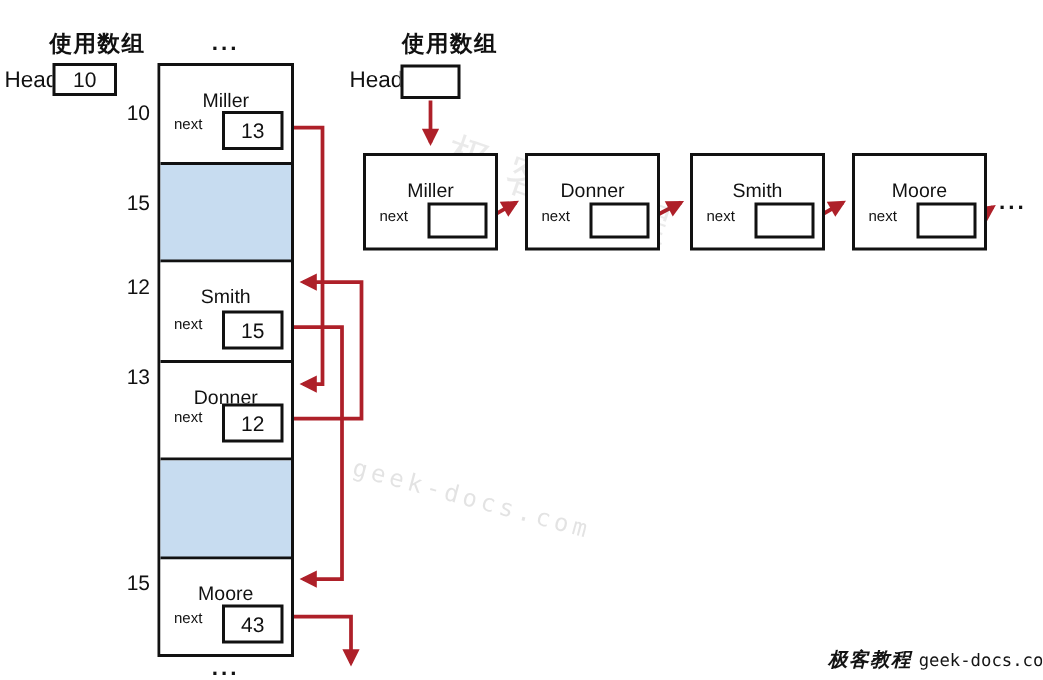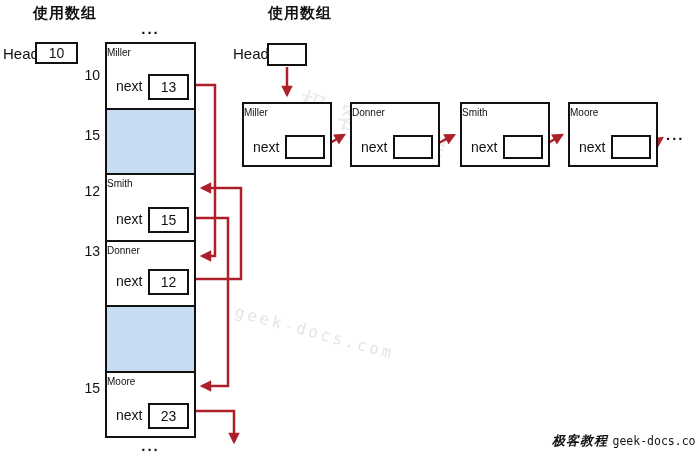--- a/index.html
+++ b/index.html
@@ -1,37 +1,37 @@
 <!DOCTYPE html>
 <html><head>
 <meta charset="utf-8">
 <style>
   html,body{margin:0;padding:0;background:#fff;}
   .stage{
     position:relative;width:695px;height:453px;overflow:hidden;background:#fff;
     font-family:"Liberation Sans",sans-serif;color:#111;
   }
   .abs{position:absolute;}
-  .section-title{font-size:15px;font-weight:600;letter-spacing:1px;}
+  .section-title{font-size:15px;font-weight:600;letter-spacing:1px;margin-top:16px;}
   .head-label{font-size:15px;}
   .head-box{
     box-sizing:border-box;border:2px solid #111;background:#fff;
     display:flex;align-items:center;justify-content:center;font-size:14px;
   }
   
   .array-box{
     box-sizing:border-box;left:105px;top:42px;width:91px;height:396px;
     border:2px solid #111;background:#fff;
   }
   .cell{position:absolute;left:0;width:100%;box-sizing:border-box;border-bottom:2px solid #111;background:#fff;}
   .cell:last-child{border-bottom:none;}
   .cell.empty{background:#c7dcf0;}
-  .cell-name{position:absolute;left:0;right:0;top:3px;text-align:left;font-size:10px;}
+  .cell-name{position:absolute;left:0;right:0;top:15px;text-align:center;font-size:13px;}
   .next-row{position:absolute;left:0;top:30px;height:26px;width:100%;}
-  .next-label{position:absolute;left:9px;top:4px;font-size:14px;text-align:center;}
+  .next-label{position:absolute;left:9px;top:4px;font-size:10px;text-align:center;}
   .next-box{
     position:absolute;left:41px;top:0;width:41px;height:26px;box-sizing:border-box;
     border:2px solid #111;background:#fff;display:flex;align-items:center;justify-content:center;
     font-size:14px;
   }
   .idx{width:45px;text-align:right;font-size:14px;}
   .dots{font-size:15px;font-weight:bold;letter-spacing:2px;text-align:center;}
   
   .node{
     box-sizing:border-box;top:102px;width:90px;height:65px;border:2px solid #111;background:#fff;
@@ -124,21 +124,21 @@
           <span>12</span>
         </span>
       </div>
     </div>
     <div class="cell empty" style="top:263px;height:66px"></div>
     <div class="cell" style="top:329px;height:63px">
       <div class="cell-name">Moore</div>
       <div class="next-row">
         <span class="next-label">next</span>
         <span class="next-box">
-          <span>23</span>
+          <span>43</span>
         </span>
       </div>
     </div>
   </div>
 
   <div class="abs dots" style="left:105px;top:437px;width:91px">...</div>
 
   <div class="abs head-label" style="left:233px;top:45px">Head</div>
   <div class="abs head-box" style="left:267px;top:43px;width:40px;height:23px">
     <span></span>

